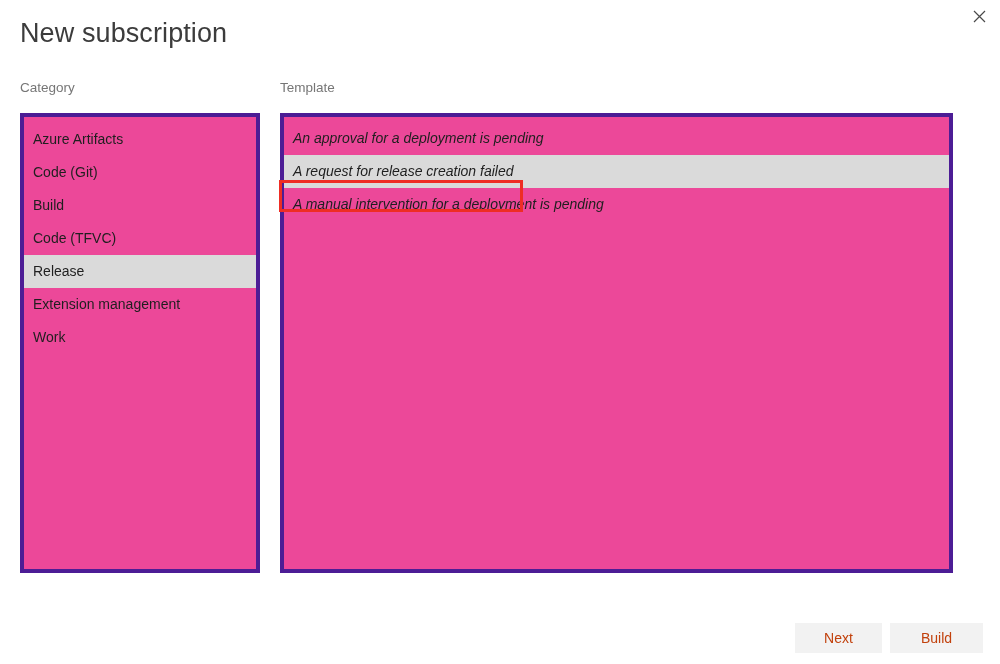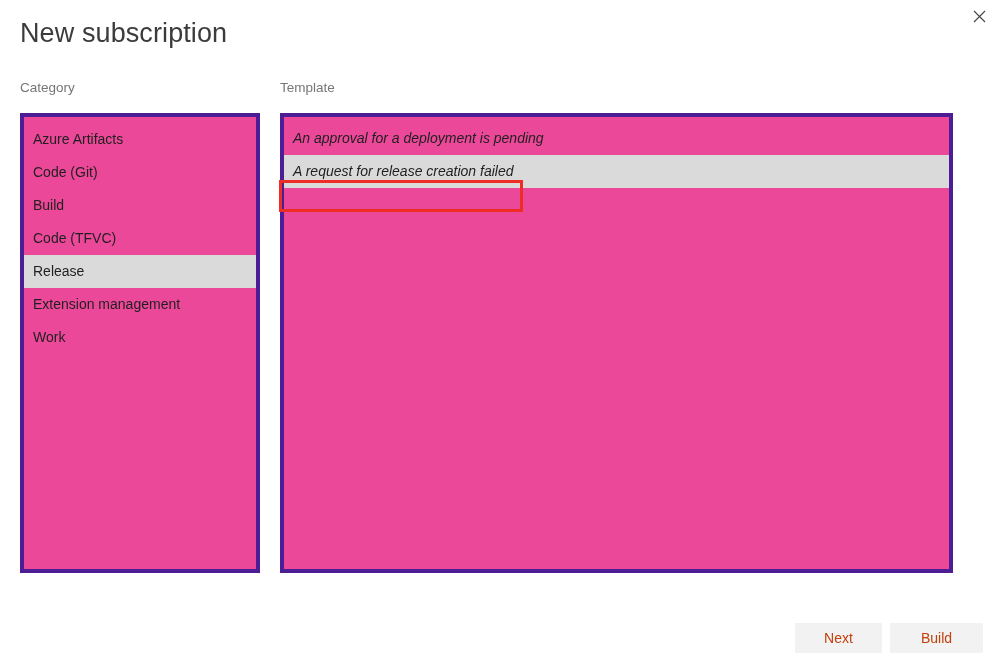--- a/index.html
+++ b/index.html
@@ -175,20 +175,21 @@
       <li class="list-item selected">Release</li>
       <li class="list-item">Extension management</li>
       <li class="list-item">Work</li>
     </ul>
   </div>
 
   <div class="list-panel panel-template">
     <ul class="list">
       <li class="list-item">An approval for a deployment is pending</li>
       <li class="list-item selected">A request for release creation failed</li>
+      <li class="list-item">A manual intervention for a deployment is pending</li>
     </ul>
   </div>
 
   <div class="annotation-box"></div>
 
   <div class="footer">
     <button class="btn btn-next">Next</button>
     <button class="btn btn-cancel">Build</button>
   </div>
 

